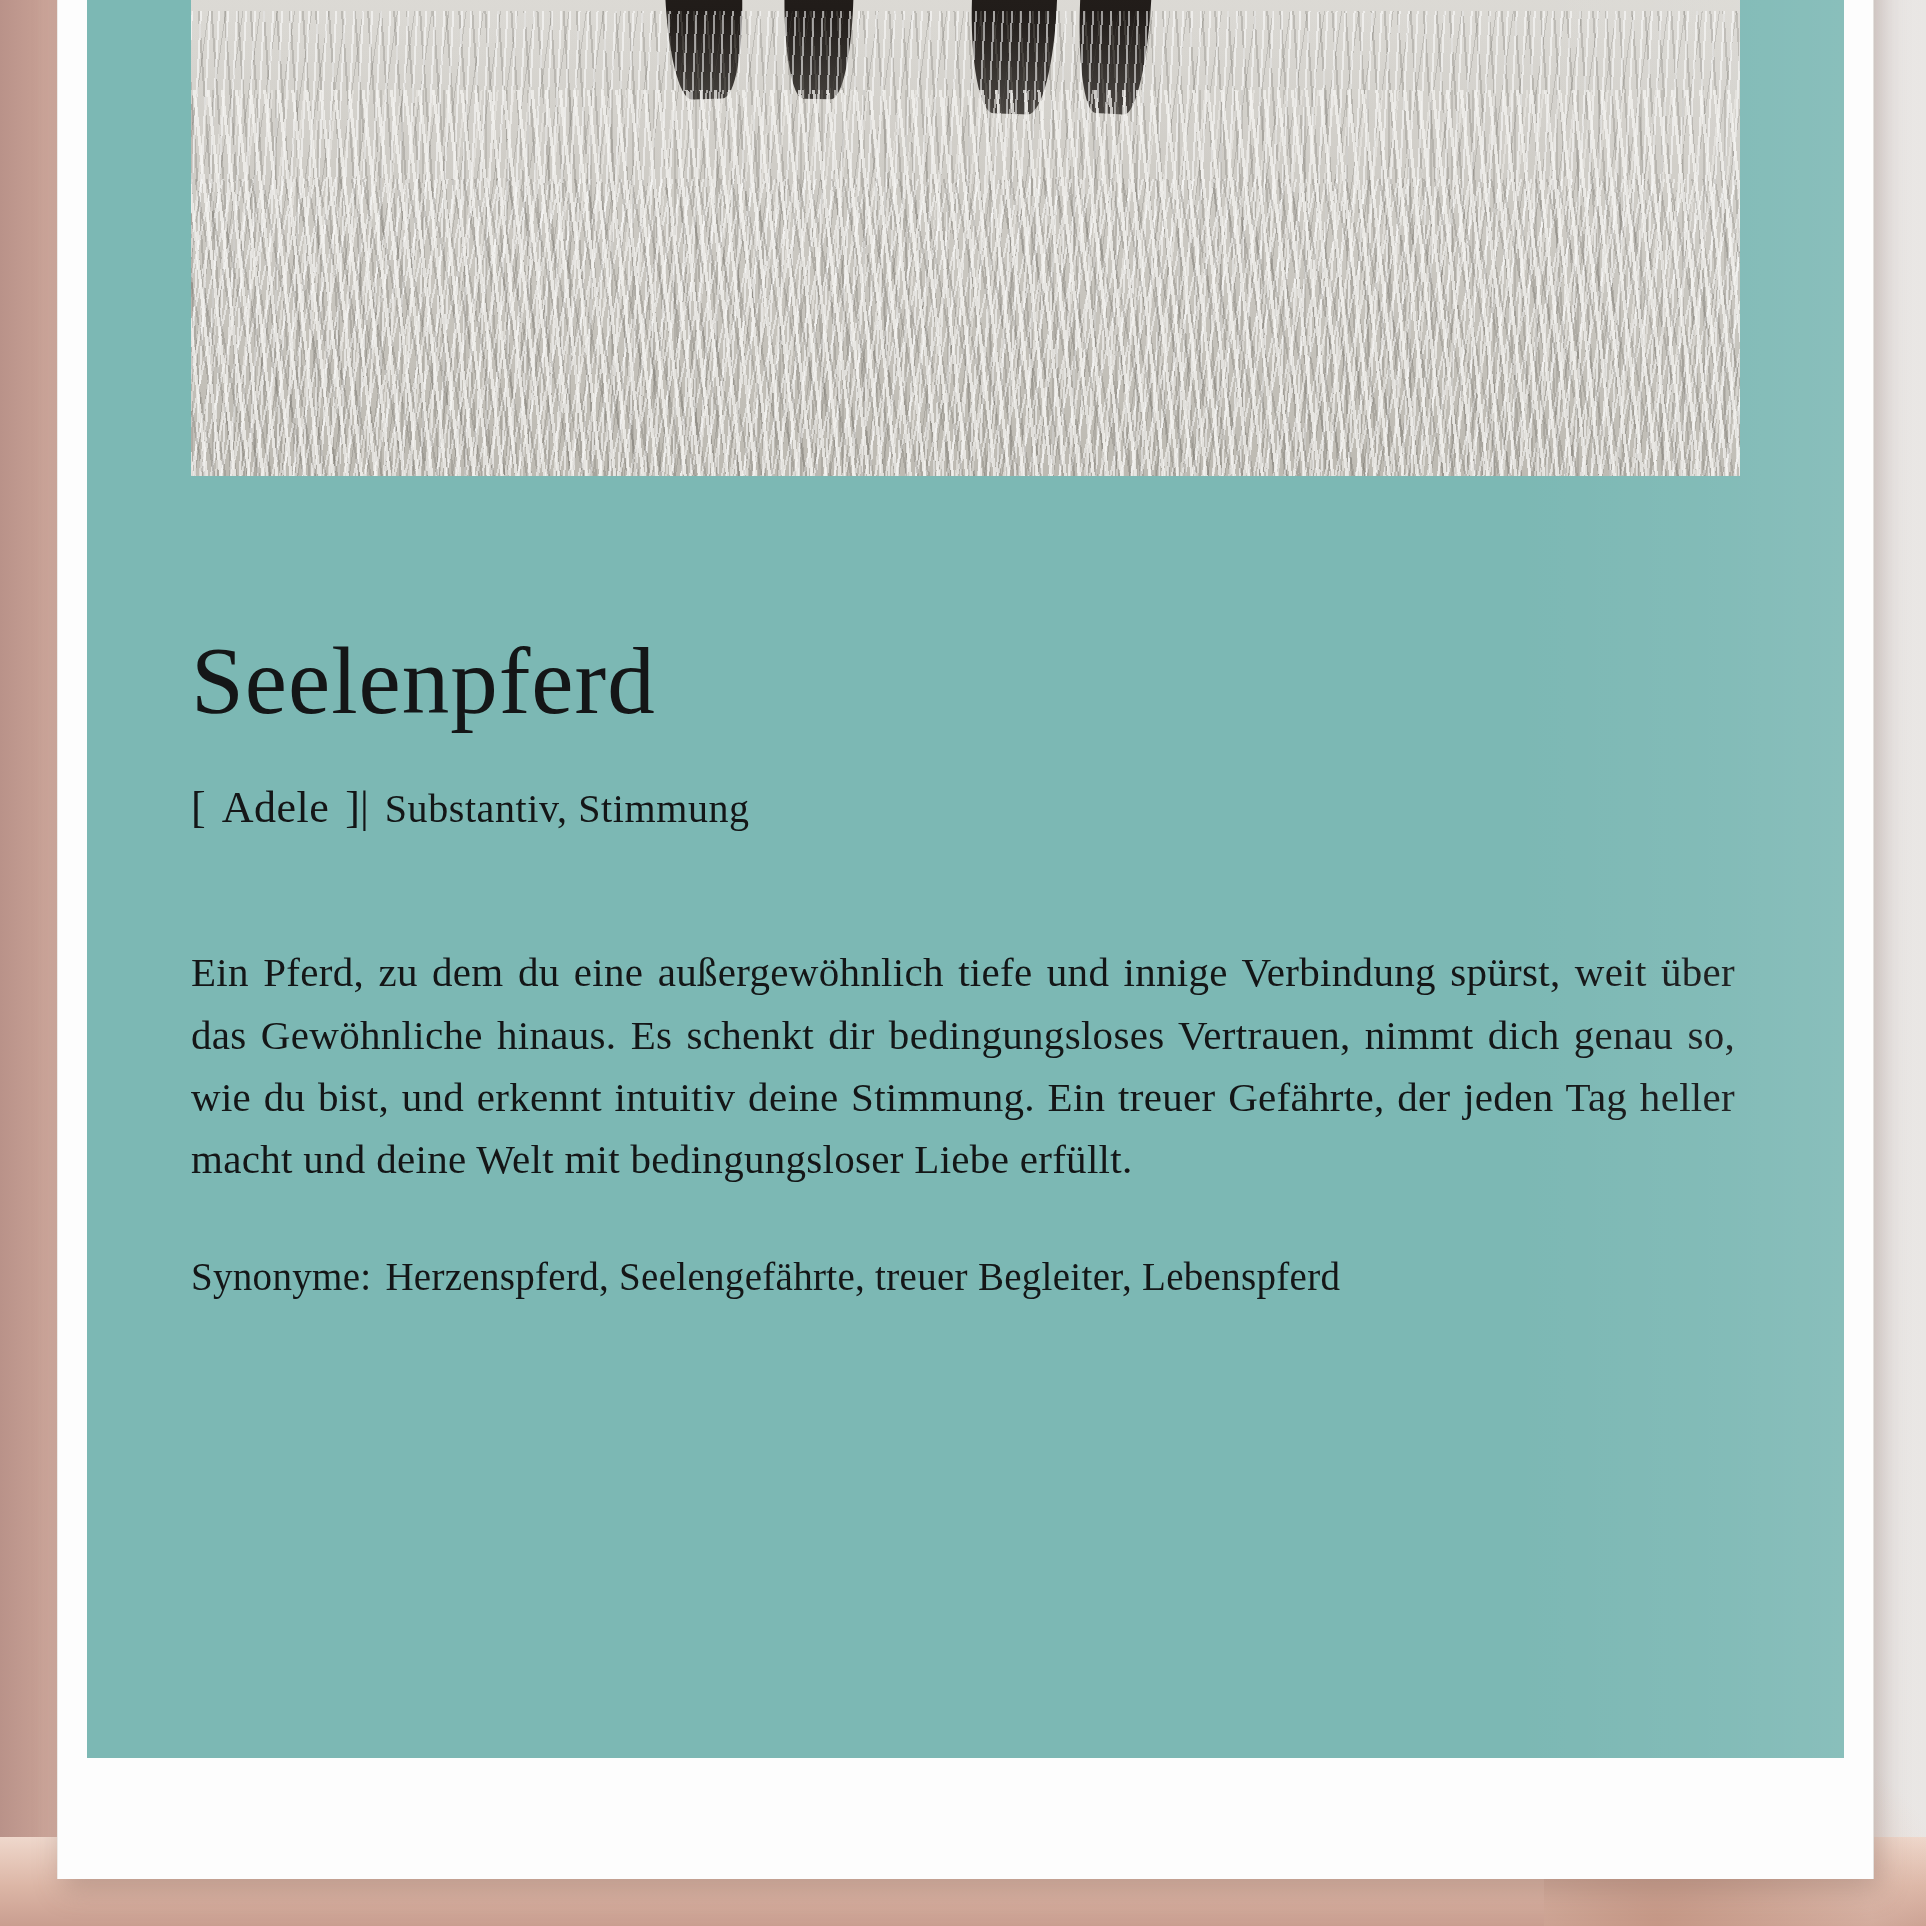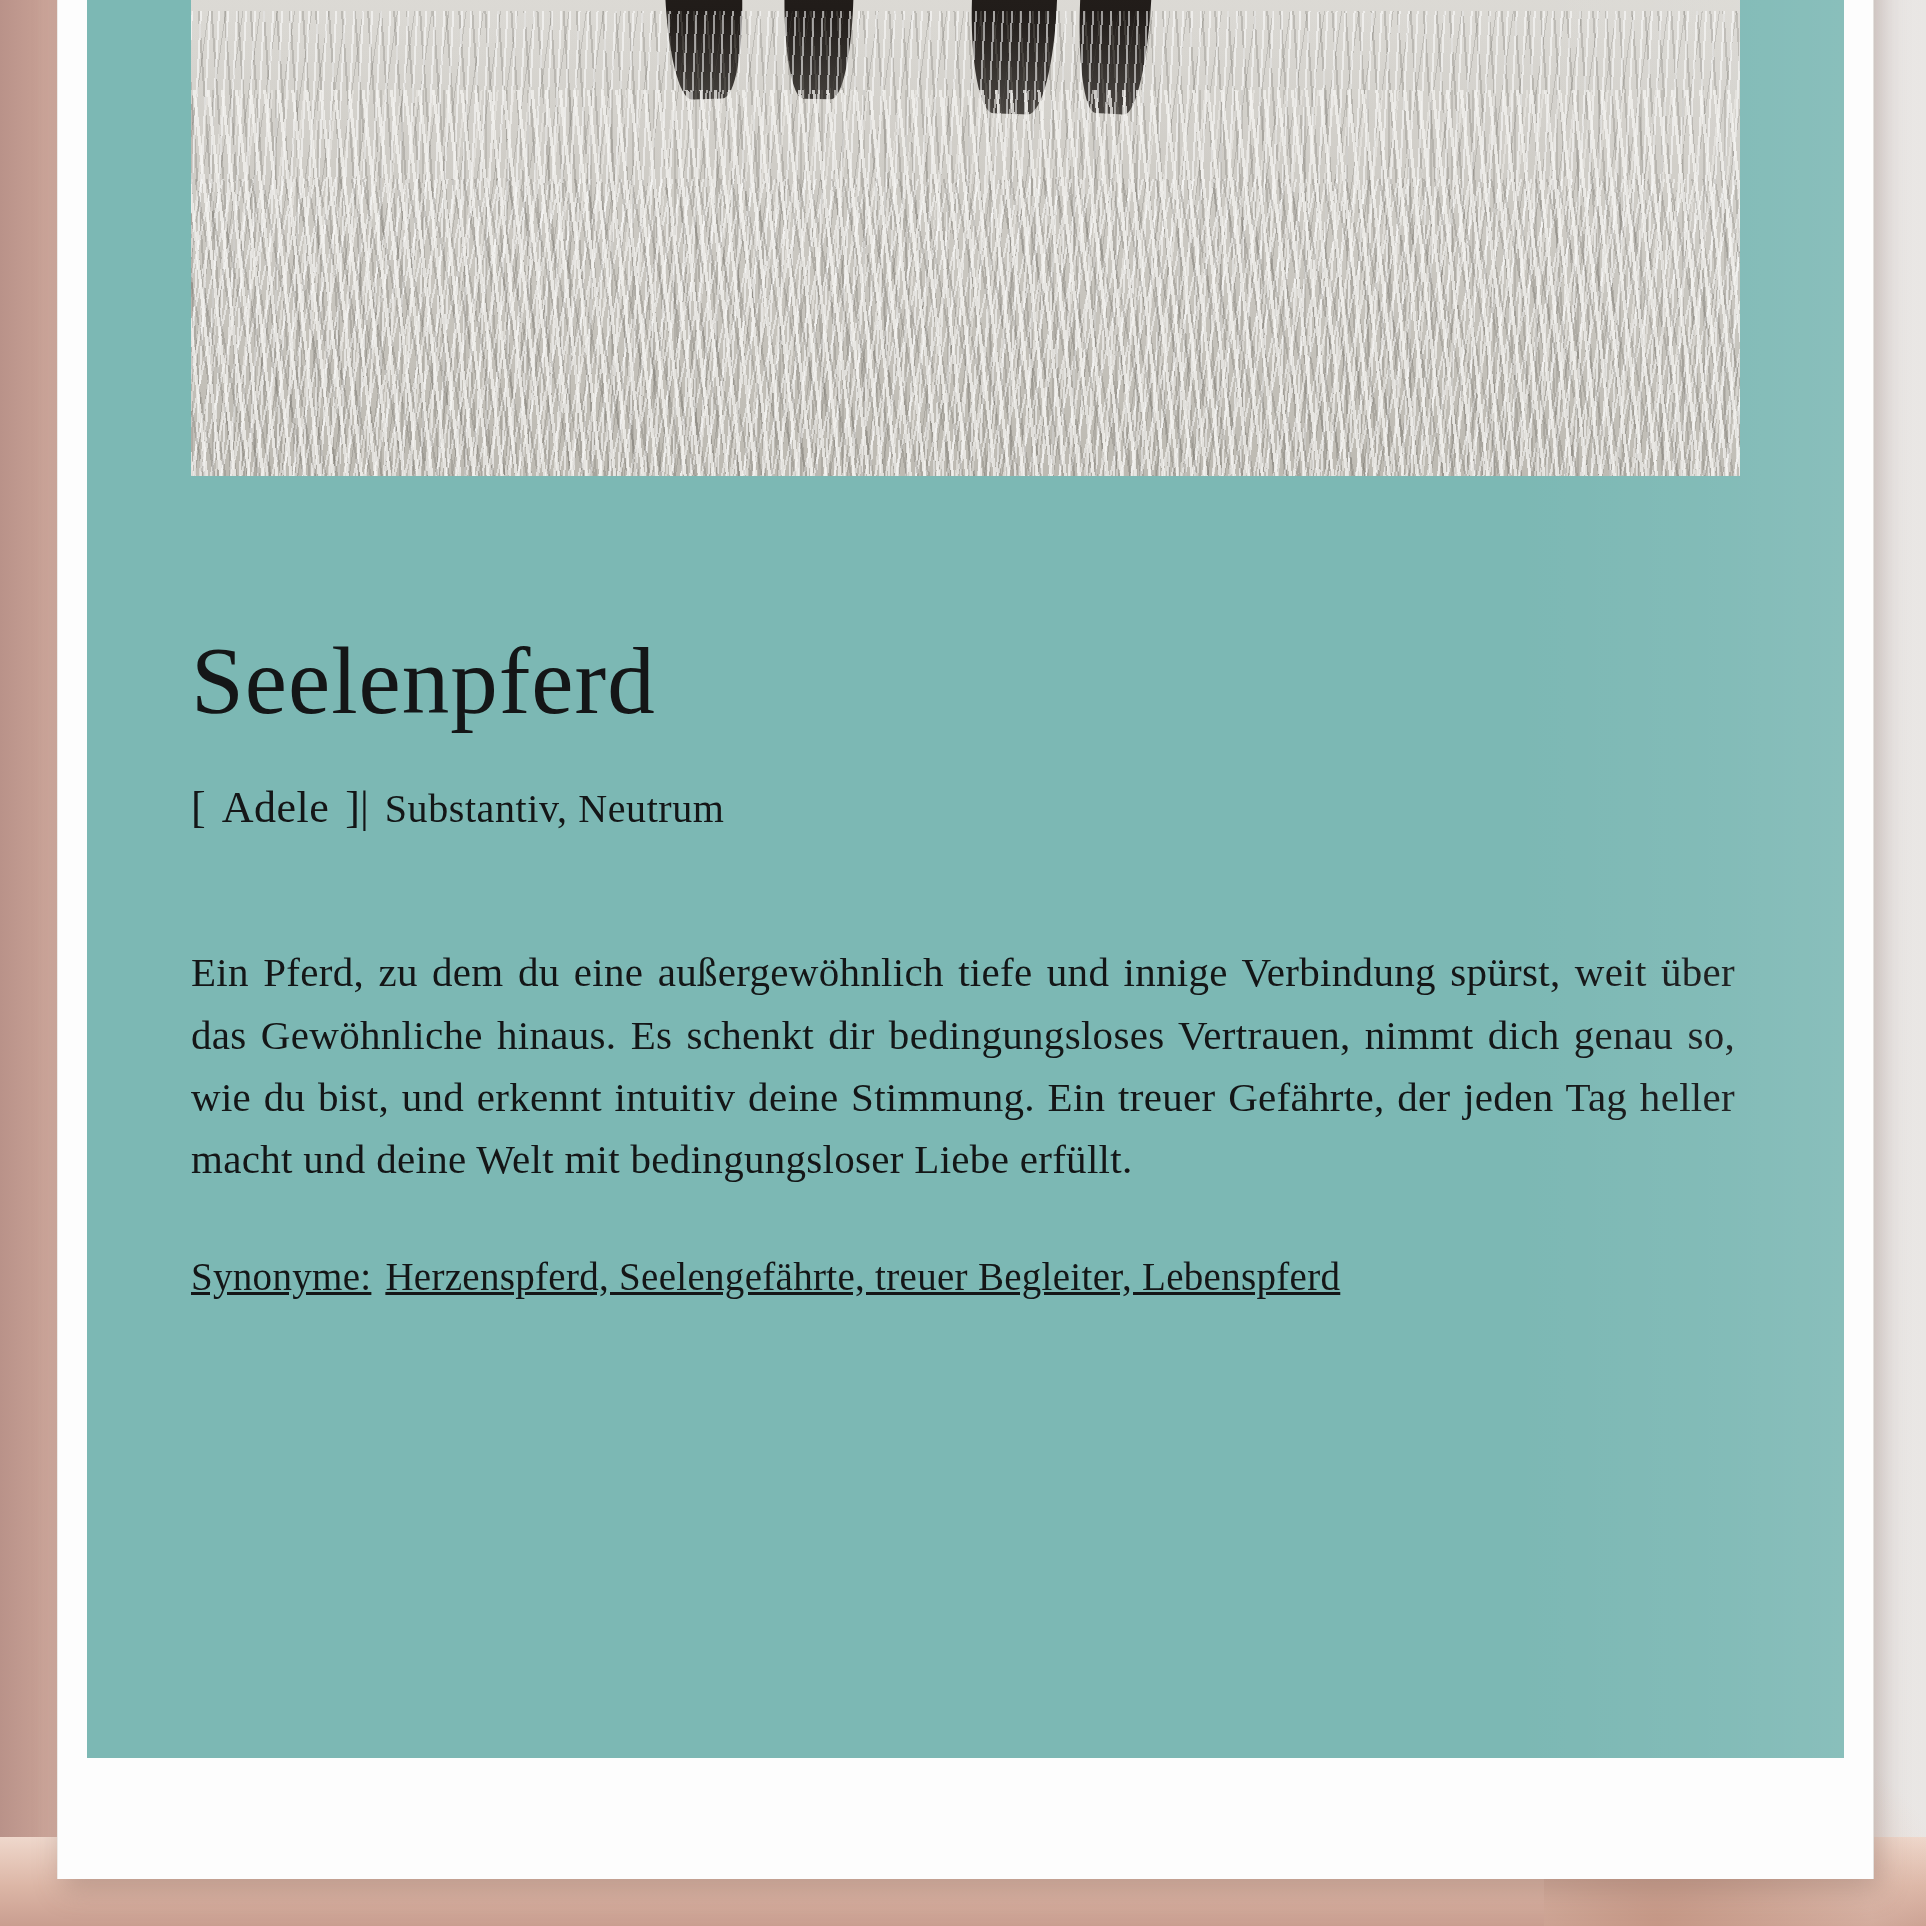--- a/index.html
+++ b/index.html
@@ -185,21 +185,20 @@
     margin: 0 0 59px 0;
     max-width: 1544px;
     text-align: justify;
     text-justify: inter-word;
   }
   #synonyms {
     font-size: 39px;
     line-height: 1.4;
     letter-spacing: 0.3px;
     margin: 0;
-    text-decoration: underline;
   }
   .syn-label { }
   .syn-values { padding-left: 14px; }
 
   
   .sheen {
     position: absolute;
     left: 1455px;
     top: -59px;
     width: 337px;
@@ -238,21 +237,21 @@
 
       <div id="text-block">
 
         <h1 id="title">Seelenpferd</h1>
 
         <div id="pron-line">
           <span class="bracket">[</span>
           <span id="name">Adele</span>
           <span class="bracket">]</span>
           <span class="bracket">|</span>
-          <span id="pos">Substantiv, Neutrum</span>
+          <span id="pos">Substantiv, Stimmung</span>
         </div>
 
         <p id="definition">Ein Pferd, zu dem du eine außergewöhnlich tiefe und innige Verbindung spürst, weit über das Gewöhnliche hinaus. Es schenkt dir bedingungsloses Vertrauen, nimmt dich genau so, wie du bist, und erkennt intuitiv deine Stimmung. Ein treuer Gefährte, der jeden Tag heller macht und deine Welt mit bedingungsloser Liebe erfüllt.</p>
 
         <p id="synonyms">
           <span class="syn-label">Synonyme:</span><span class="syn-values">Herzenspferd, Seelengefährte, treuer Begleiter, Lebenspferd</span>
         </p>
 
       </div>
 

